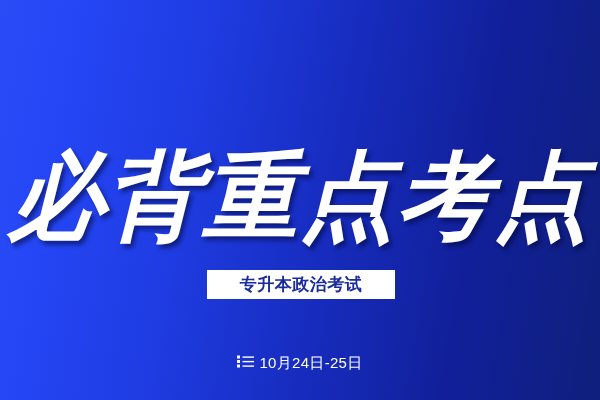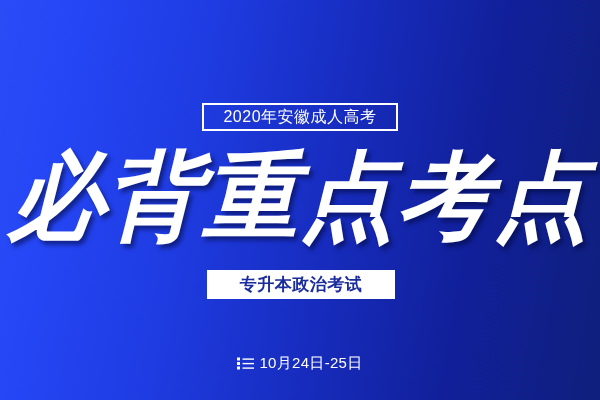--- a/index.html
+++ b/index.html
@@ -94,21 +94,21 @@
     white-space: nowrap;
   }
 
   
   .date-row {
     position: absolute;
     left: 0;
     top: 355px;
     width: 600px;
     display: flex;
-    align-items: flex-end;
+    align-items: flex-start;
     justify-content: center;
     gap: 5px;
   }
   .list-icon {
     display: block;
     width: 17px;
     height: 13px;
   }
   .date-label {
     color: #ffffff;
@@ -116,23 +116,20 @@
     line-height: 1;
     letter-spacing: 0.3px;
     white-space: nowrap;
   }
 </style>
 </head>
 <body>
 
 <div class="banner">
 
-  <div class="top-badge">
-    <span class="top-badge-label">2020年安徽成人高考</span>
-  </div>
 
   <div class="headline">
     <span class="headline-text">必背重点考点</span>
   </div>
 
   <div class="subtitle-plate">
     <span class="subtitle-label">专升本政治考试</span>
   </div>
 
   <div class="date-row">

